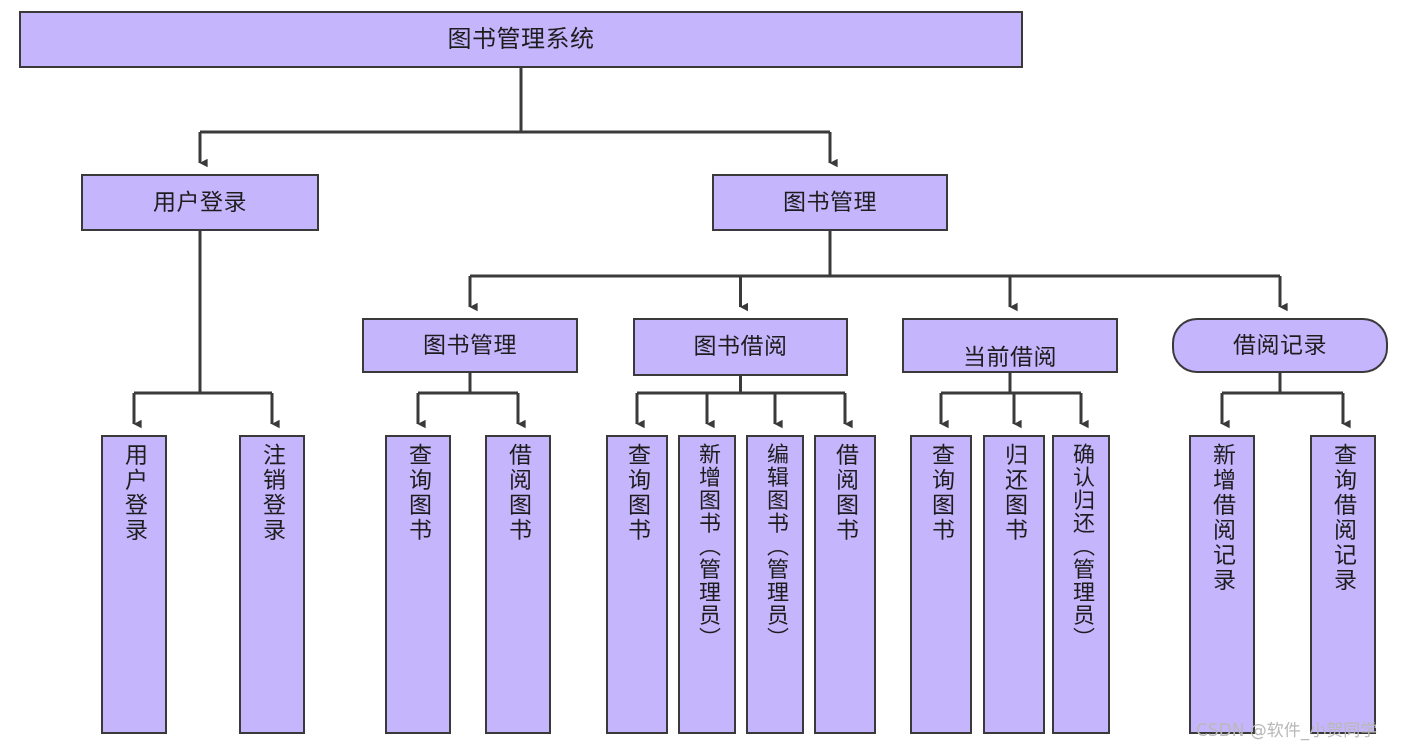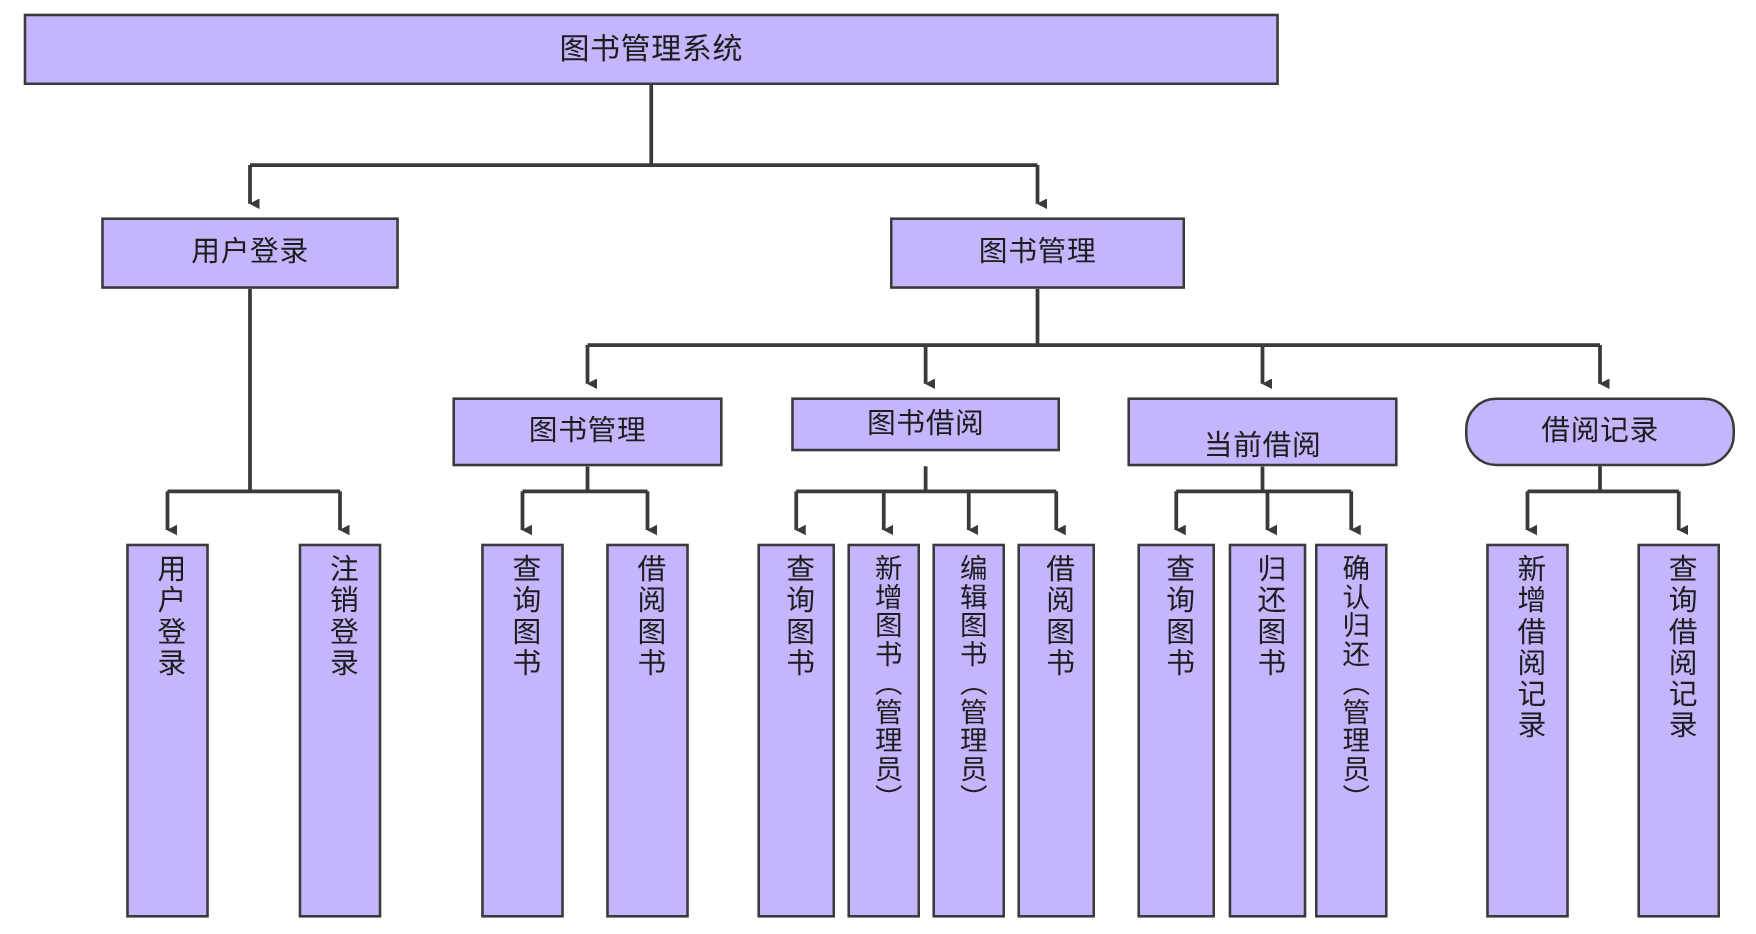--- a/index.html
+++ b/index.html
@@ -130,21 +130,21 @@
       </div>
       <div class="node horiz" style="left: 81px; top: 174px; width: 238px; height: 57px;">
         <span class="label">用户登录</span>
       </div>
       <div class="node horiz" style="left: 712px; top: 174px; width: 236px; height: 57px; align-items: center;">
         <span class="label">图书管理</span>
       </div>
       <div class="node horiz" style="left: 362px; top: 318px; width: 216px; height: 55px;">
         <span class="label">图书管理</span>
       </div>
-      <div class="node horiz" style="left: 633px; top: 318px; width: 215px; height: 43px;">
+      <div class="node horiz" style="left: 633px; top: 318px; width: 215px; height: 58px;">
         <span class="label">图书借阅</span>
       </div>
       <div class="node horiz" style="left: 902px; top: 318px; width: 216px; height: 55px; align-items: flex-end;">
         <span class="label">当前借阅</span>
       </div>
       <div class="node horiz" style="left: 1172px; top: 318px; width: 216px; height: 55px; border-radius: 25px;">
         <span class="label">借阅记录</span>
       </div>
       <div class="node vert" style="left: 101px; top: 435px; width: 66px; height: 299px;">
         <span class="label">用户登录</span>
@@ -180,14 +180,15 @@
         <span class="label">确认归还（管理员）</span>
       </div>
       <div class="node vert" style="left: 1189px; top: 435px; width: 66px; height: 299px;">
         <span class="label">新增借阅记录</span>
       </div>
       <div class="node vert" style="left: 1310px; top: 435px; width: 66px; height: 299px;">
         <span class="label">查询借阅记录</span>
       </div>
     </div>
 
+  <div class="watermark" style="left: 1196px; top: 716px;">CSDN @软件_小贺同学</div>
 
 </div>
 
 </body></html>

